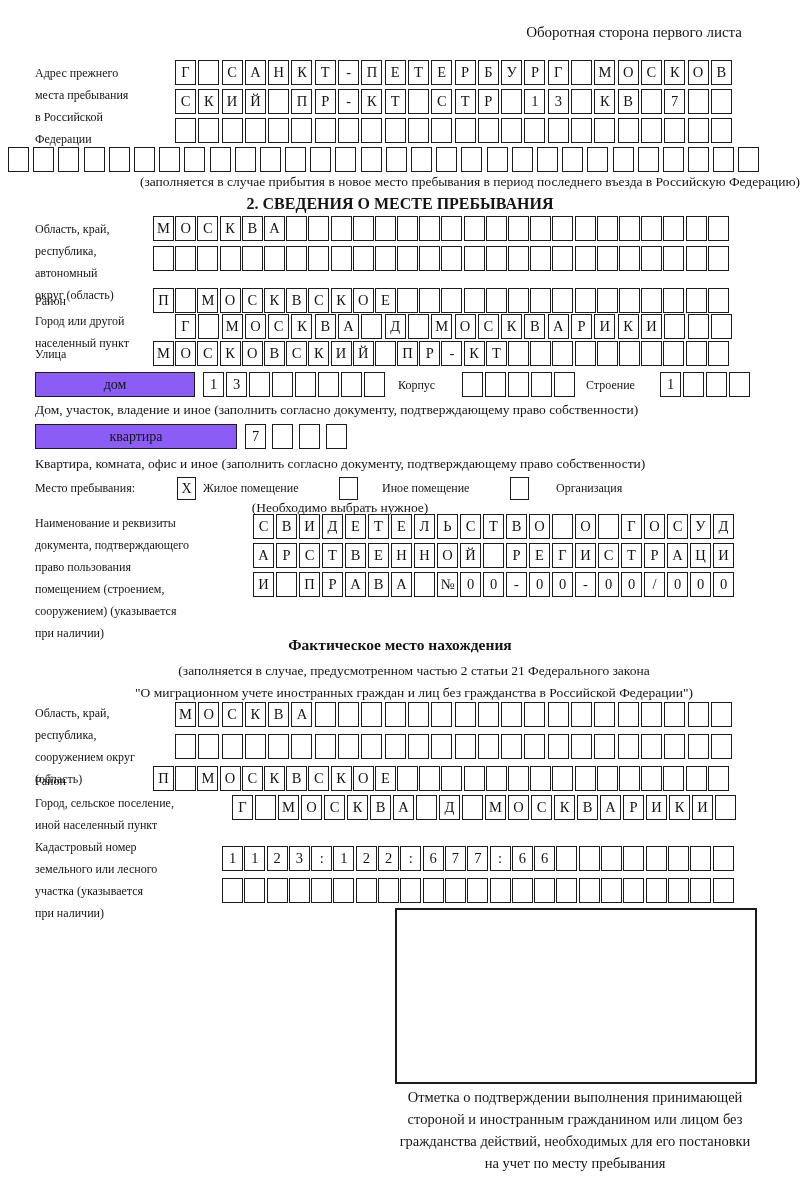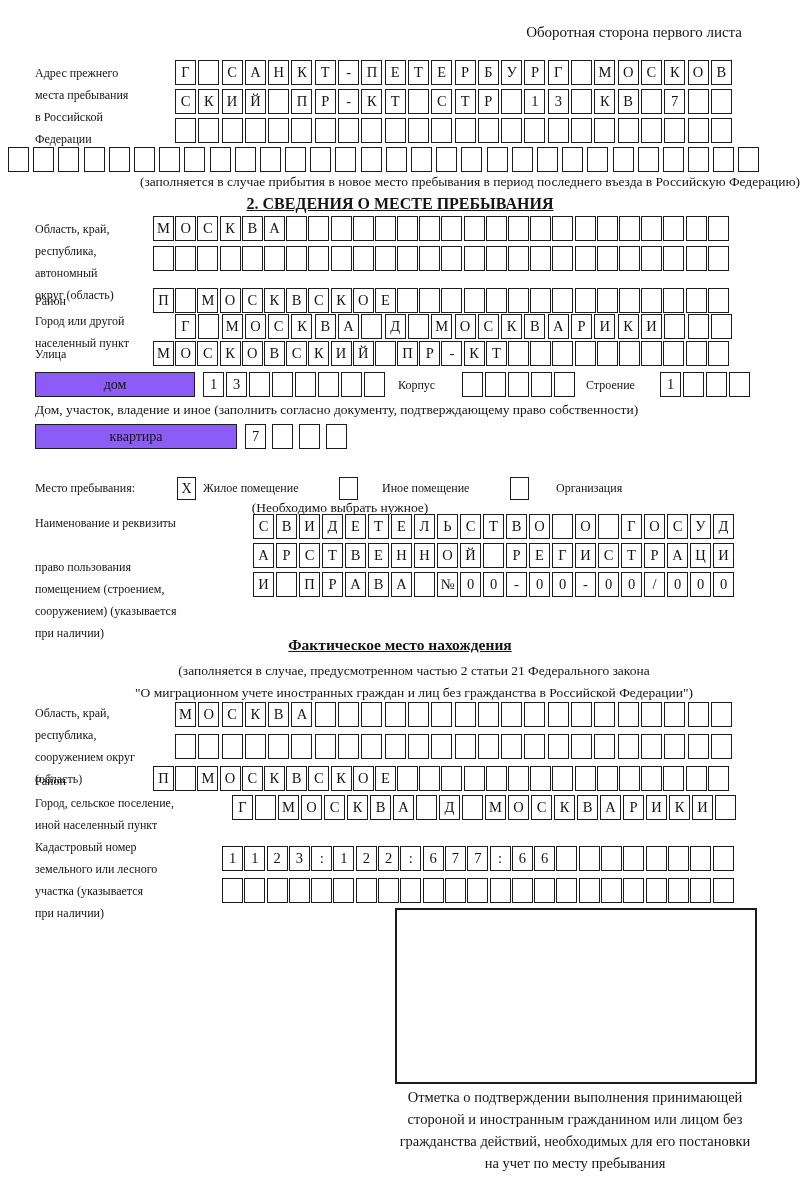--- a/index.html
+++ b/index.html
@@ -1,21 +1,21 @@
 <!DOCTYPE html>
 <html><head>
 <meta charset="utf-8">
 <style>
   html,body{margin:0;padding:0;background:#fff;}
   .page{position:relative;width:800px;height:1180px;background:#ffffff;
         font-family:"Liberation Serif","DejaVu Serif",serif;color:#141414;overflow:hidden;}
   .lbl{position:absolute;font-size:12px;line-height:22px;white-space:nowrap;}
   .cap{position:absolute;font-size:13.5px;white-space:nowrap;}
   .center{left:0;right:0;text-align:right;white-space:nowrap;}
-  .title{position:absolute;left:0;right:0;text-align:center;font-weight:bold;font-size:16px;white-space:nowrap;text-decoration:underline;}
+  .title{position:absolute;left:0;right:0;text-align:center;font-weight:bold;font-size:16px;white-space:nowrap;}
   .subtitle{position:absolute;left:0;right:0;text-align:center;font-size:13.5px;white-space:nowrap;padding-left:28px;}
   .hdr{position:absolute;top:24px;right:58px;font-size:15px;}
   .boxrow{position:absolute;display:flex;}
   .cbox{width:19px;height:23px;border:1.5px solid #1c1c1c;display:flex;align-items:center;
         justify-content:center;font-size:14.5px;flex:0 0 auto;background:#fff;}
   .widebox{position:absolute;height:23px;border:1.5px solid #1c1c1c;display:flex;align-items:center;
         justify-content:center;font-size:14px;background:#8b5cf6;}
   .cb{position:absolute;width:17px;height:21px;border:1.5px solid #1c1c1c;display:flex;align-items:center;
         justify-content:center;font-size:14px;background:#fff;}
   .bigbox{position:absolute;left:395px;top:908px;width:358px;height:172px;border:2px solid #1c1c1c;background:#fff;}
@@ -328,31 +328,33 @@
 
   <div class="widebox" style="left:35px;top:424px;width:200px">
     <span>квартира</span>
   </div>
   <div class="boxrow" style="left:245px;top:424px;gap:6px">
       <span class="cbox">7</span>
       <span class="cbox"></span>
       <span class="cbox"></span>
       <span class="cbox"></span>
     </div>
+  <div class="cap" style="left:35px;top:456px">Квартира, комната, офис и иное (заполнить согласно документу, подтверждающему право собственности)</div>
 
   <div class="lbl" style="left:35px;top:477px">Место пребывания:</div>
   <span class="cb" style="left:177px;top:477px">X</span>
   <div class="lbl" style="left:203px;top:477px">Жилое помещение</div>
   <span class="cb" style="left:339px;top:477px"></span>
   <div class="lbl" style="left:382px;top:477px">Иное помещение</div>
   <span class="cb" style="left:510px;top:477px"></span>
   <div class="lbl" style="left:556px;top:477px">Организация</div>
   <div class="cap" style="left:200px;top:500px;width:280px;text-align:center">(Необходимо выбрать нужное)</div>
 
   <div class="lbl" style="left:35px;top:512px">Наименование и реквизиты</div>
+  <div class="lbl" style="left:35px;top:534px">документа, подтверждающего</div>
   <div class="lbl" style="left:35px;top:556px">право пользования</div>
   <div class="lbl" style="left:35px;top:578px">помещением (строением,</div>
   <div class="lbl" style="left:35px;top:600px">сооружением) (указывается</div>
   <div class="lbl" style="left:35px;top:622px">при наличии)</div>
   <div class="boxrow" style="left:253px;top:514px;gap:2px">
       <span class="cbox">С</span>
       <span class="cbox">В</span>
       <span class="cbox">И</span>
       <span class="cbox">Д</span>
       <span class="cbox">Е</span>

